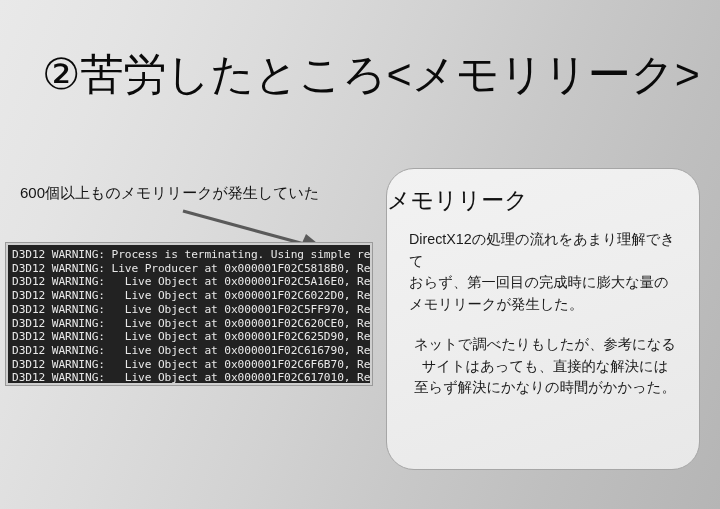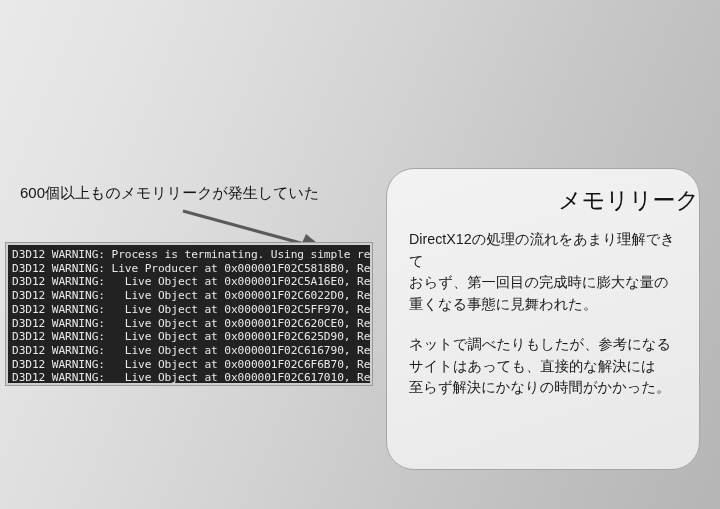--- a/index.html
+++ b/index.html
@@ -102,47 +102,49 @@
     border: 1px solid #a6a6a6;
     border-radius: 28px;
     background: linear-gradient(160deg, #f2f2f2 0%, #eeeeee 45%, #e8e8e8 100%);
     box-sizing: border-box;
   }
   #info-panel-title {
     position: absolute;
     left: 0;
     top: 16px;
     width: 100%;
-    text-align: right;
+    text-align: left;
     font-size: 23px;
     line-height: 30px;
     color: #111111;
   }
   #info-panel-body {
     position: absolute;
     left: 22px;
     top: 60px;
     width: 272px;
   }
   .info-paragraph {
     font-size: 14.3px;
     line-height: 21.5px;
     color: #1b1b1b;
     margin: 0 0 19px 0;
     white-space: pre-line;
   }
   .info-paragraph:last-child {
     margin-bottom: 14px;
+    text-align: center;
   }
 </style>
 </head>
 <body>
 
 <div id="slide">
 
+  <div id="slide-title">②苦労したところ&lt;メモリリーク&gt;</div>
 
   <div id="callout-label">600個以上ものメモリリークが発生していた</div>
 
   <svg id="callout-arrow" viewBox="0 0 170 60">
     <line x1="13" y1="11" x2="138" y2="45" stroke="#5a5a5a" stroke-width="3.2" stroke-linecap="butt"></line>
     <polygon points="136,34 158,52 128,52" fill="#5a5a5a"></polygon>
   </svg>
 
   <div id="console-window">
     <div id="console-lines">
@@ -157,20 +159,20 @@
       <div class="console-line">D3D12 WARNING:   Live Object at 0x000001F02C6F6B70, Refcount: 0. [</div>
       <div class="console-line">D3D12 WARNING:   Live Object at 0x000001F02C617010, Refcount: 0. [</div>
     </div>
   </div>
 
   <div id="info-panel">
     <div id="info-panel-title">メモリリーク</div>
     <div id="info-panel-body">
       <p class="info-paragraph">DirectX12の処理の流れをあまり理解できて
 おらず、第一回目の完成時に膨大な量の
-重くなる事態に見舞われた。</p>
+メモリリークが発生した。</p>
       <p class="info-paragraph">ネットで調べたりもしたが、参考になる
 サイトはあっても、直接的な解決には
 至らず解決にかなりの時間がかかった。</p>
     </div>
   </div>
 
 </div>
 
 </body></html>

